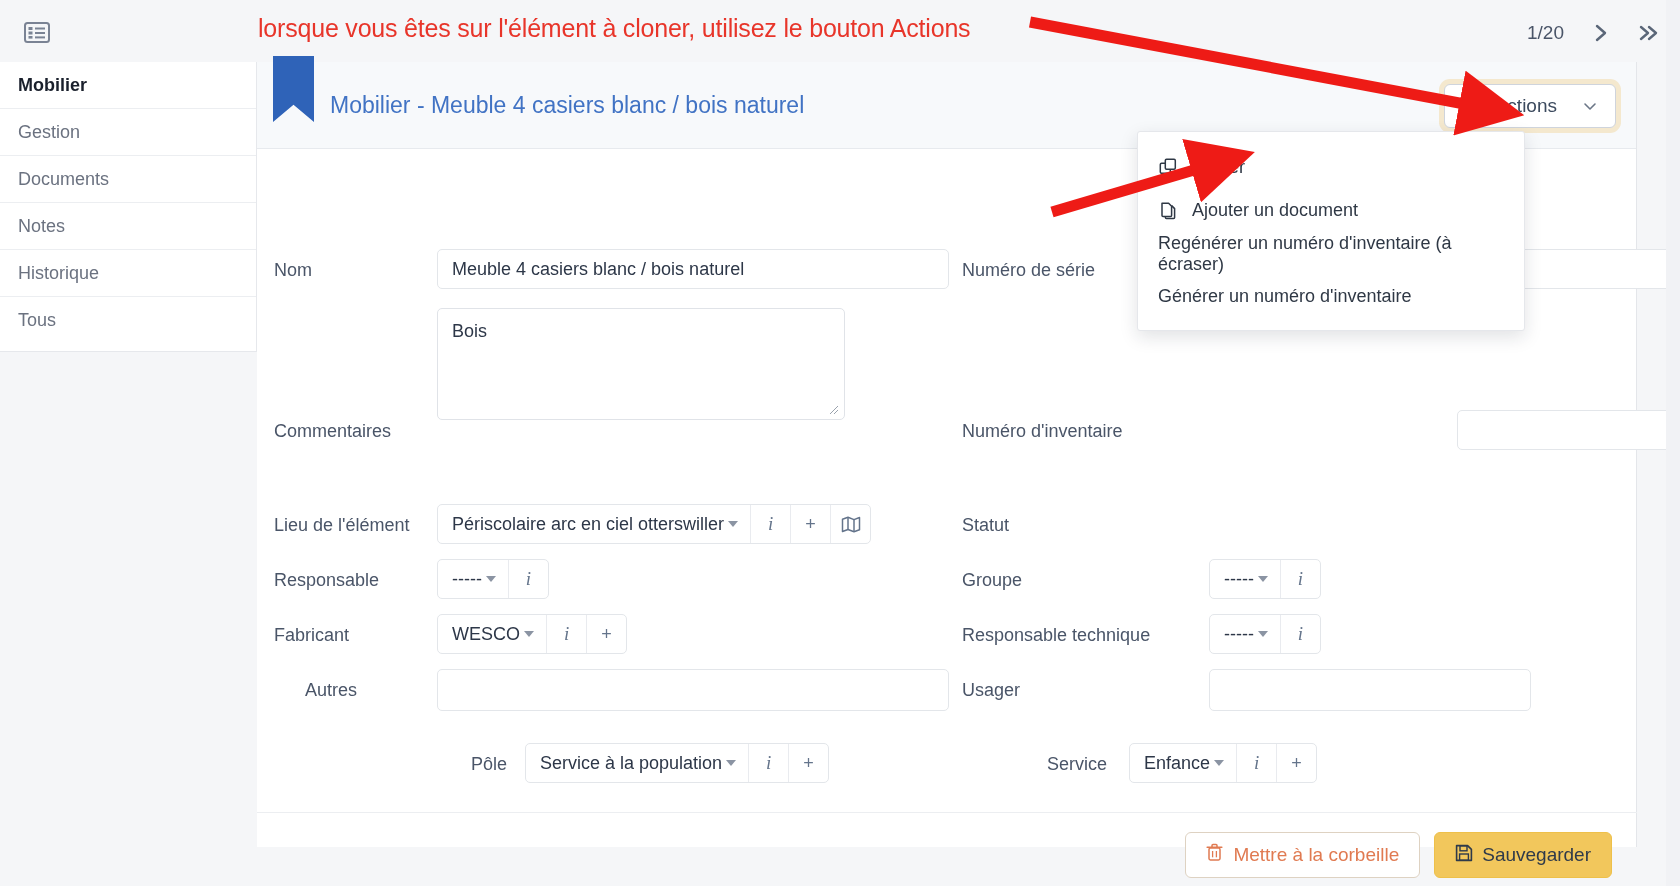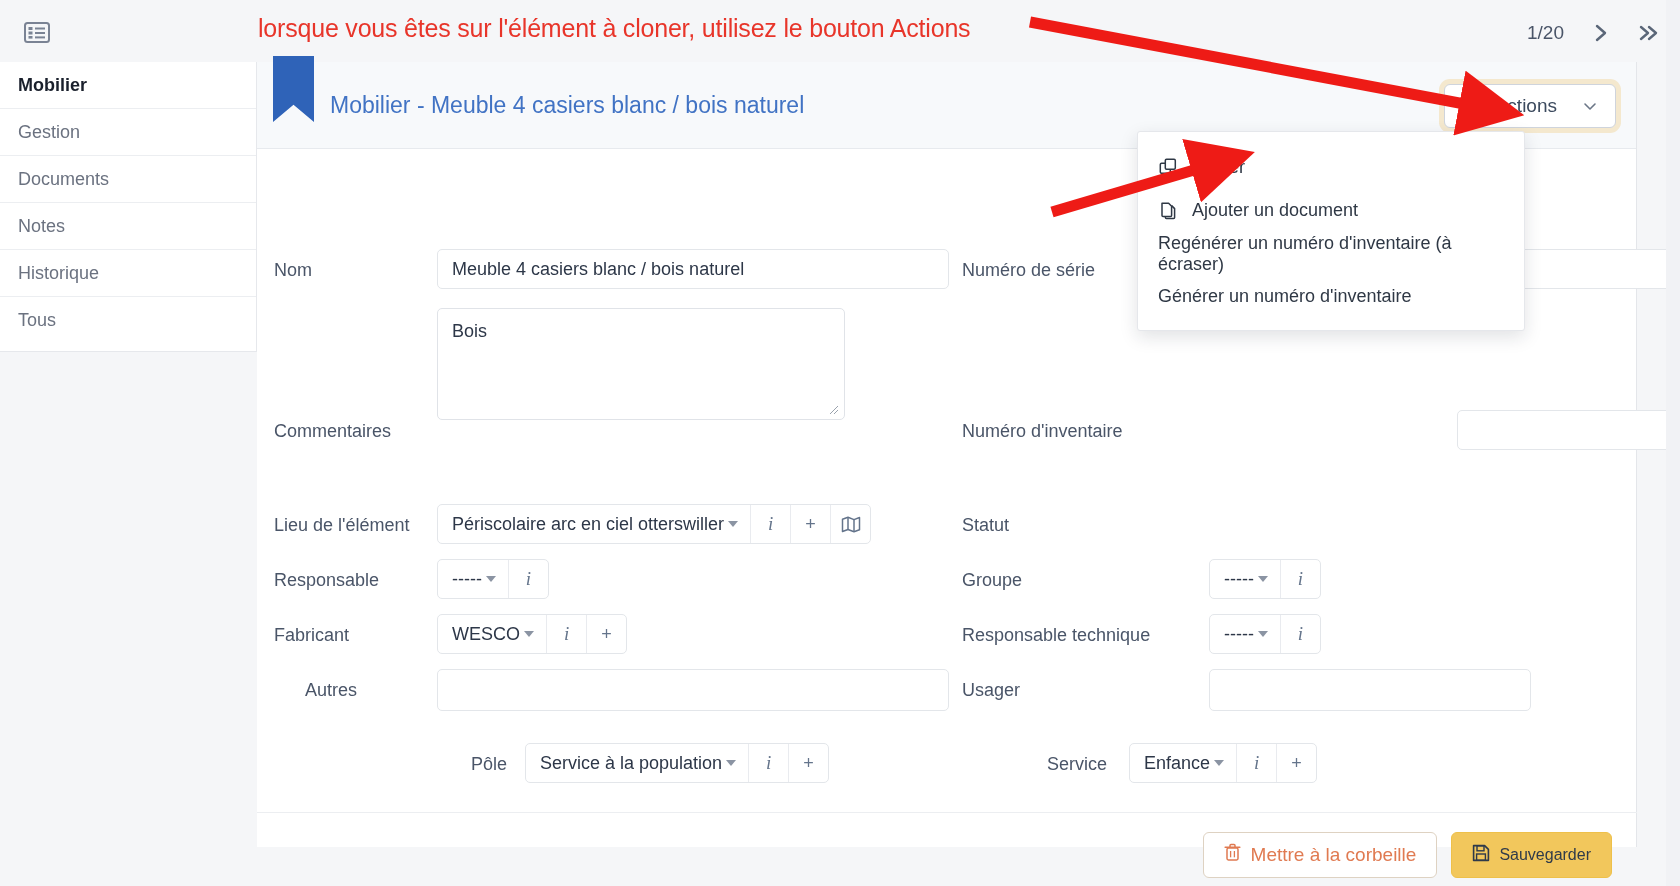--- a/index.html
+++ b/index.html
@@ -138,21 +138,21 @@
   .btn-trash {
     height: 46px; padding: 0 20px;
     background: #ffffff; border: 1px solid #ded2c2; border-radius: 6px;
     display: flex; align-items: center; gap: 10px;
     font-size: 19px; color: #e07a51; cursor: pointer;
   }
   .btn-save {
     height: 46px; padding: 0 20px;
     background: #f2c75c; border: 1px solid #eec04a; border-radius: 6px;
     display: flex; align-items: center; gap: 9px;
-    font-size: 16px; color: #2f3a4a; cursor: pointer;
+    font-size: 19px; color: #2f3a4a; cursor: pointer;
   }
 
   
   .dropdown {
     position: absolute; left: 1137px; top: 131px;
     width: 388px;
     background: #ffffff;
     border: 1px solid #e5e7eb;
     border-radius: 3px;
     box-shadow: 0 6px 18px rgba(20,30,50,0.13);

